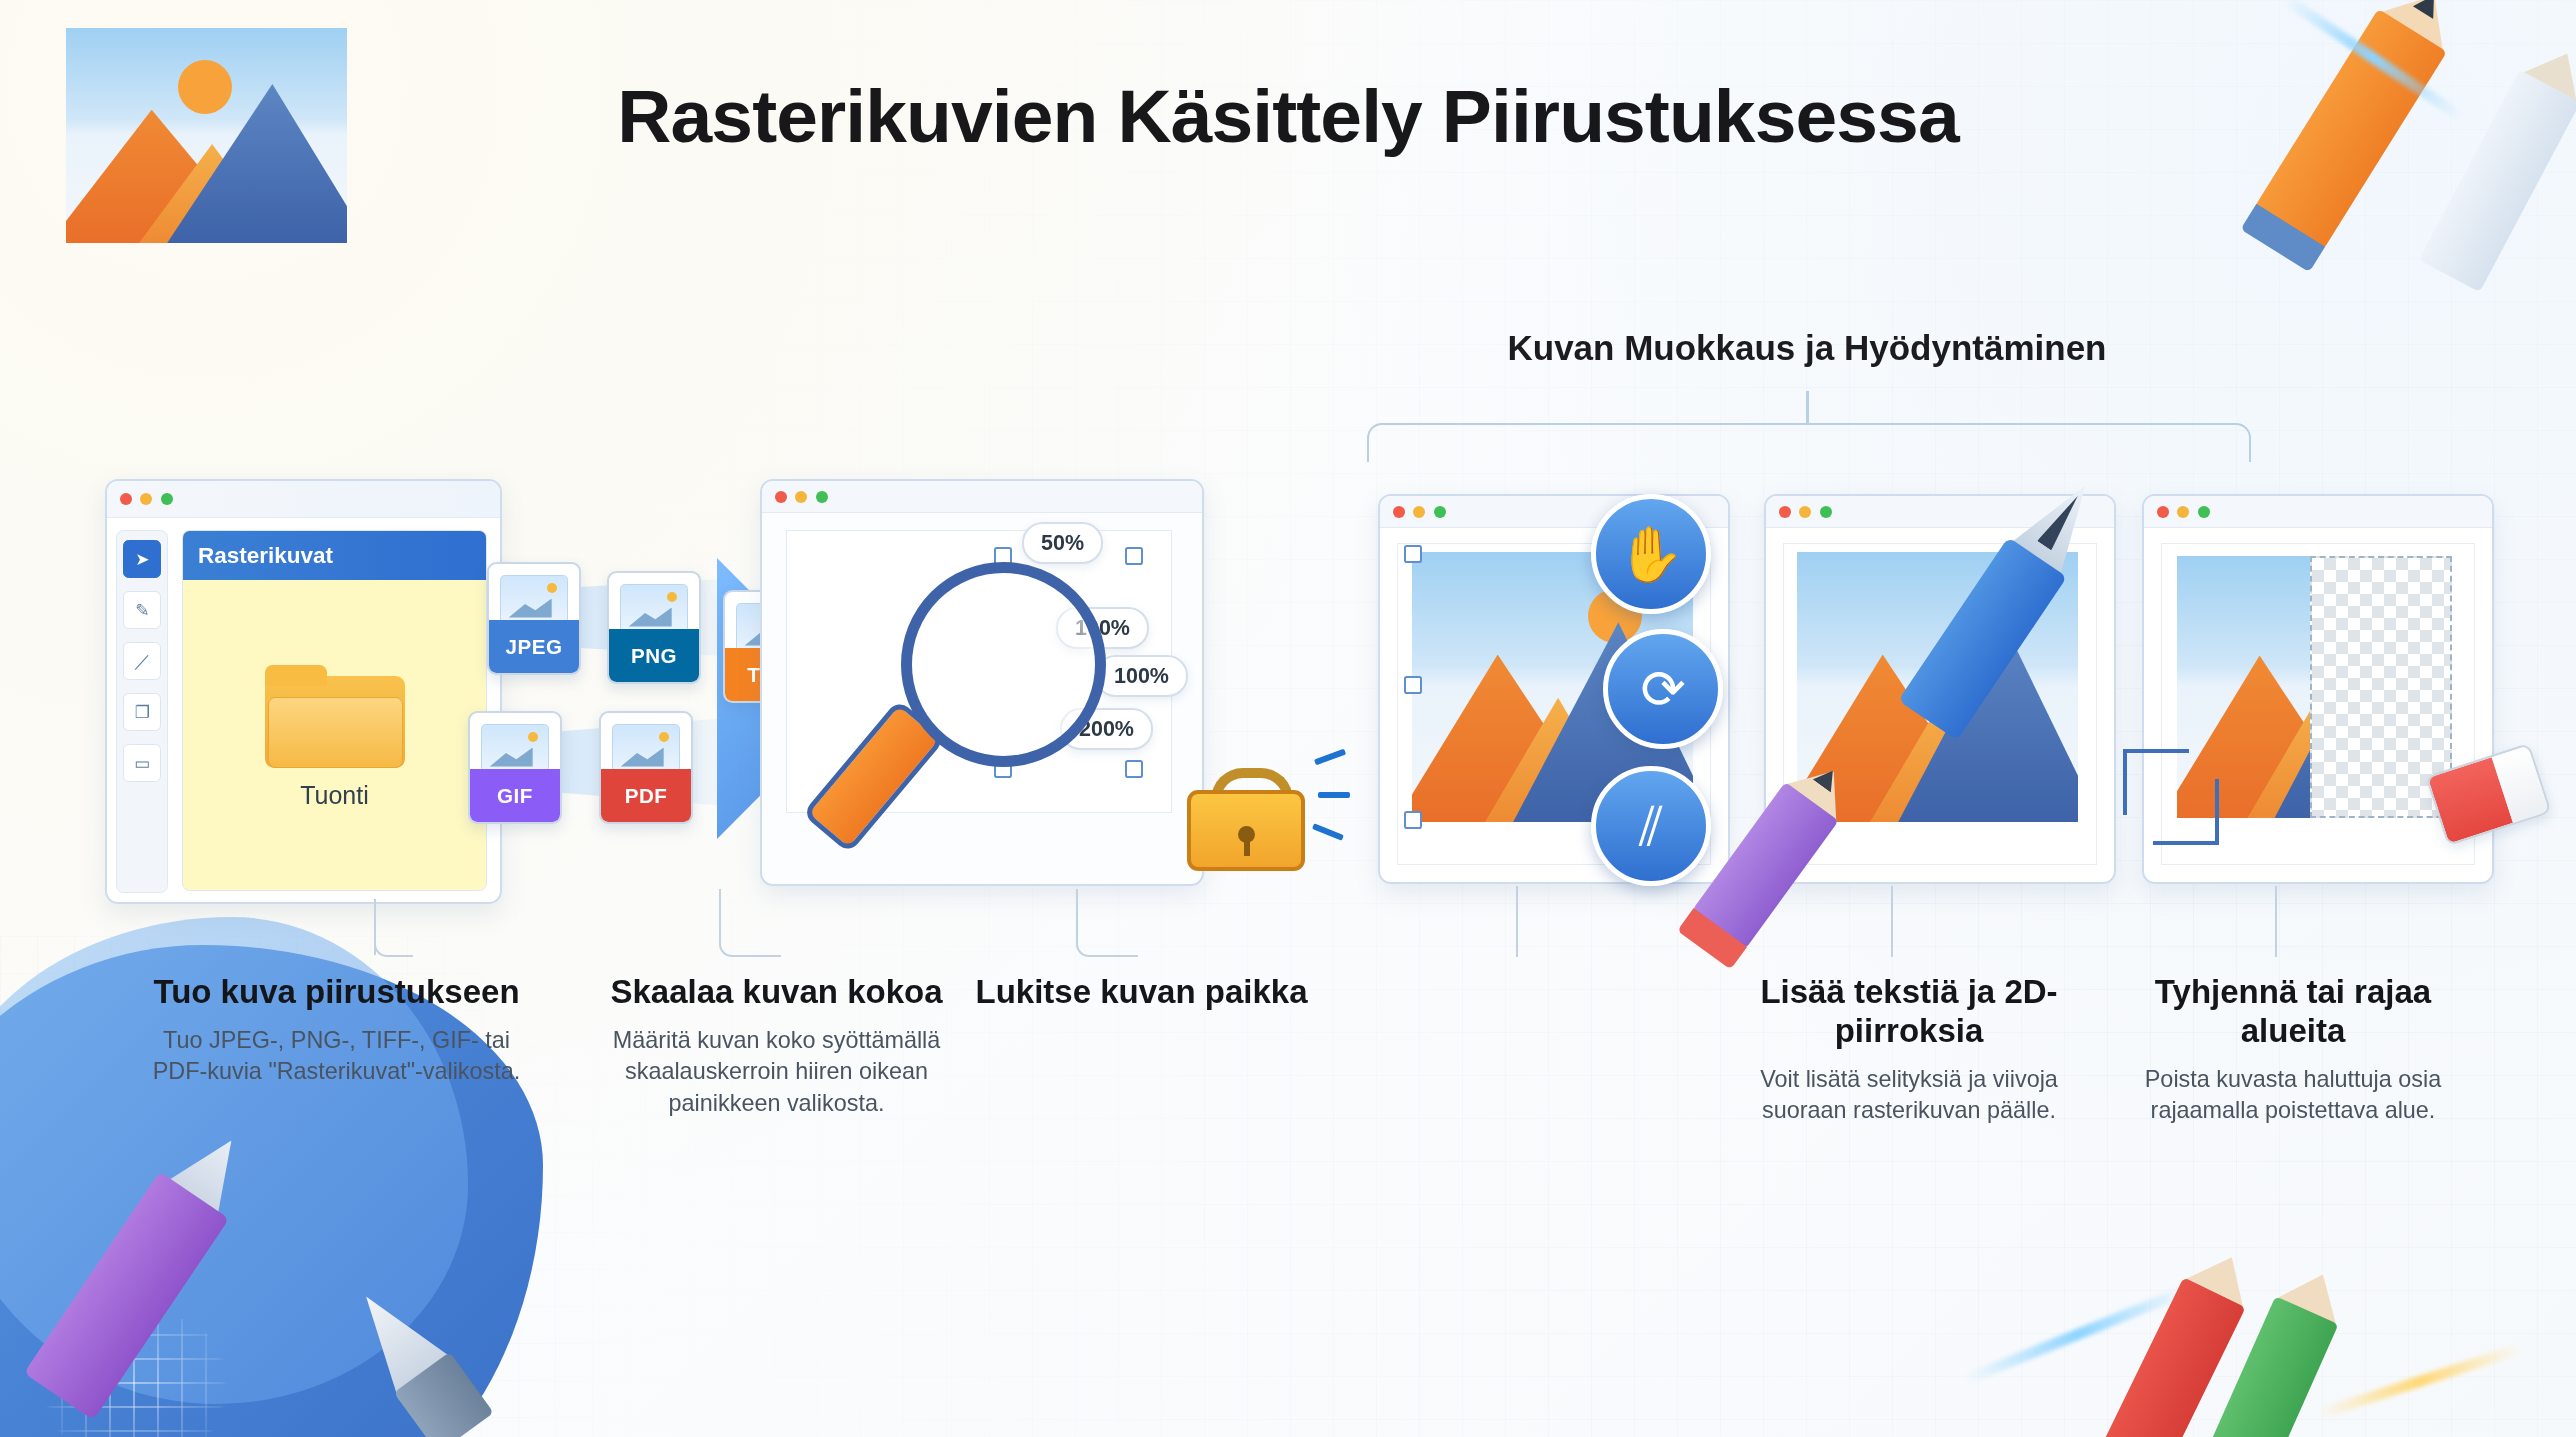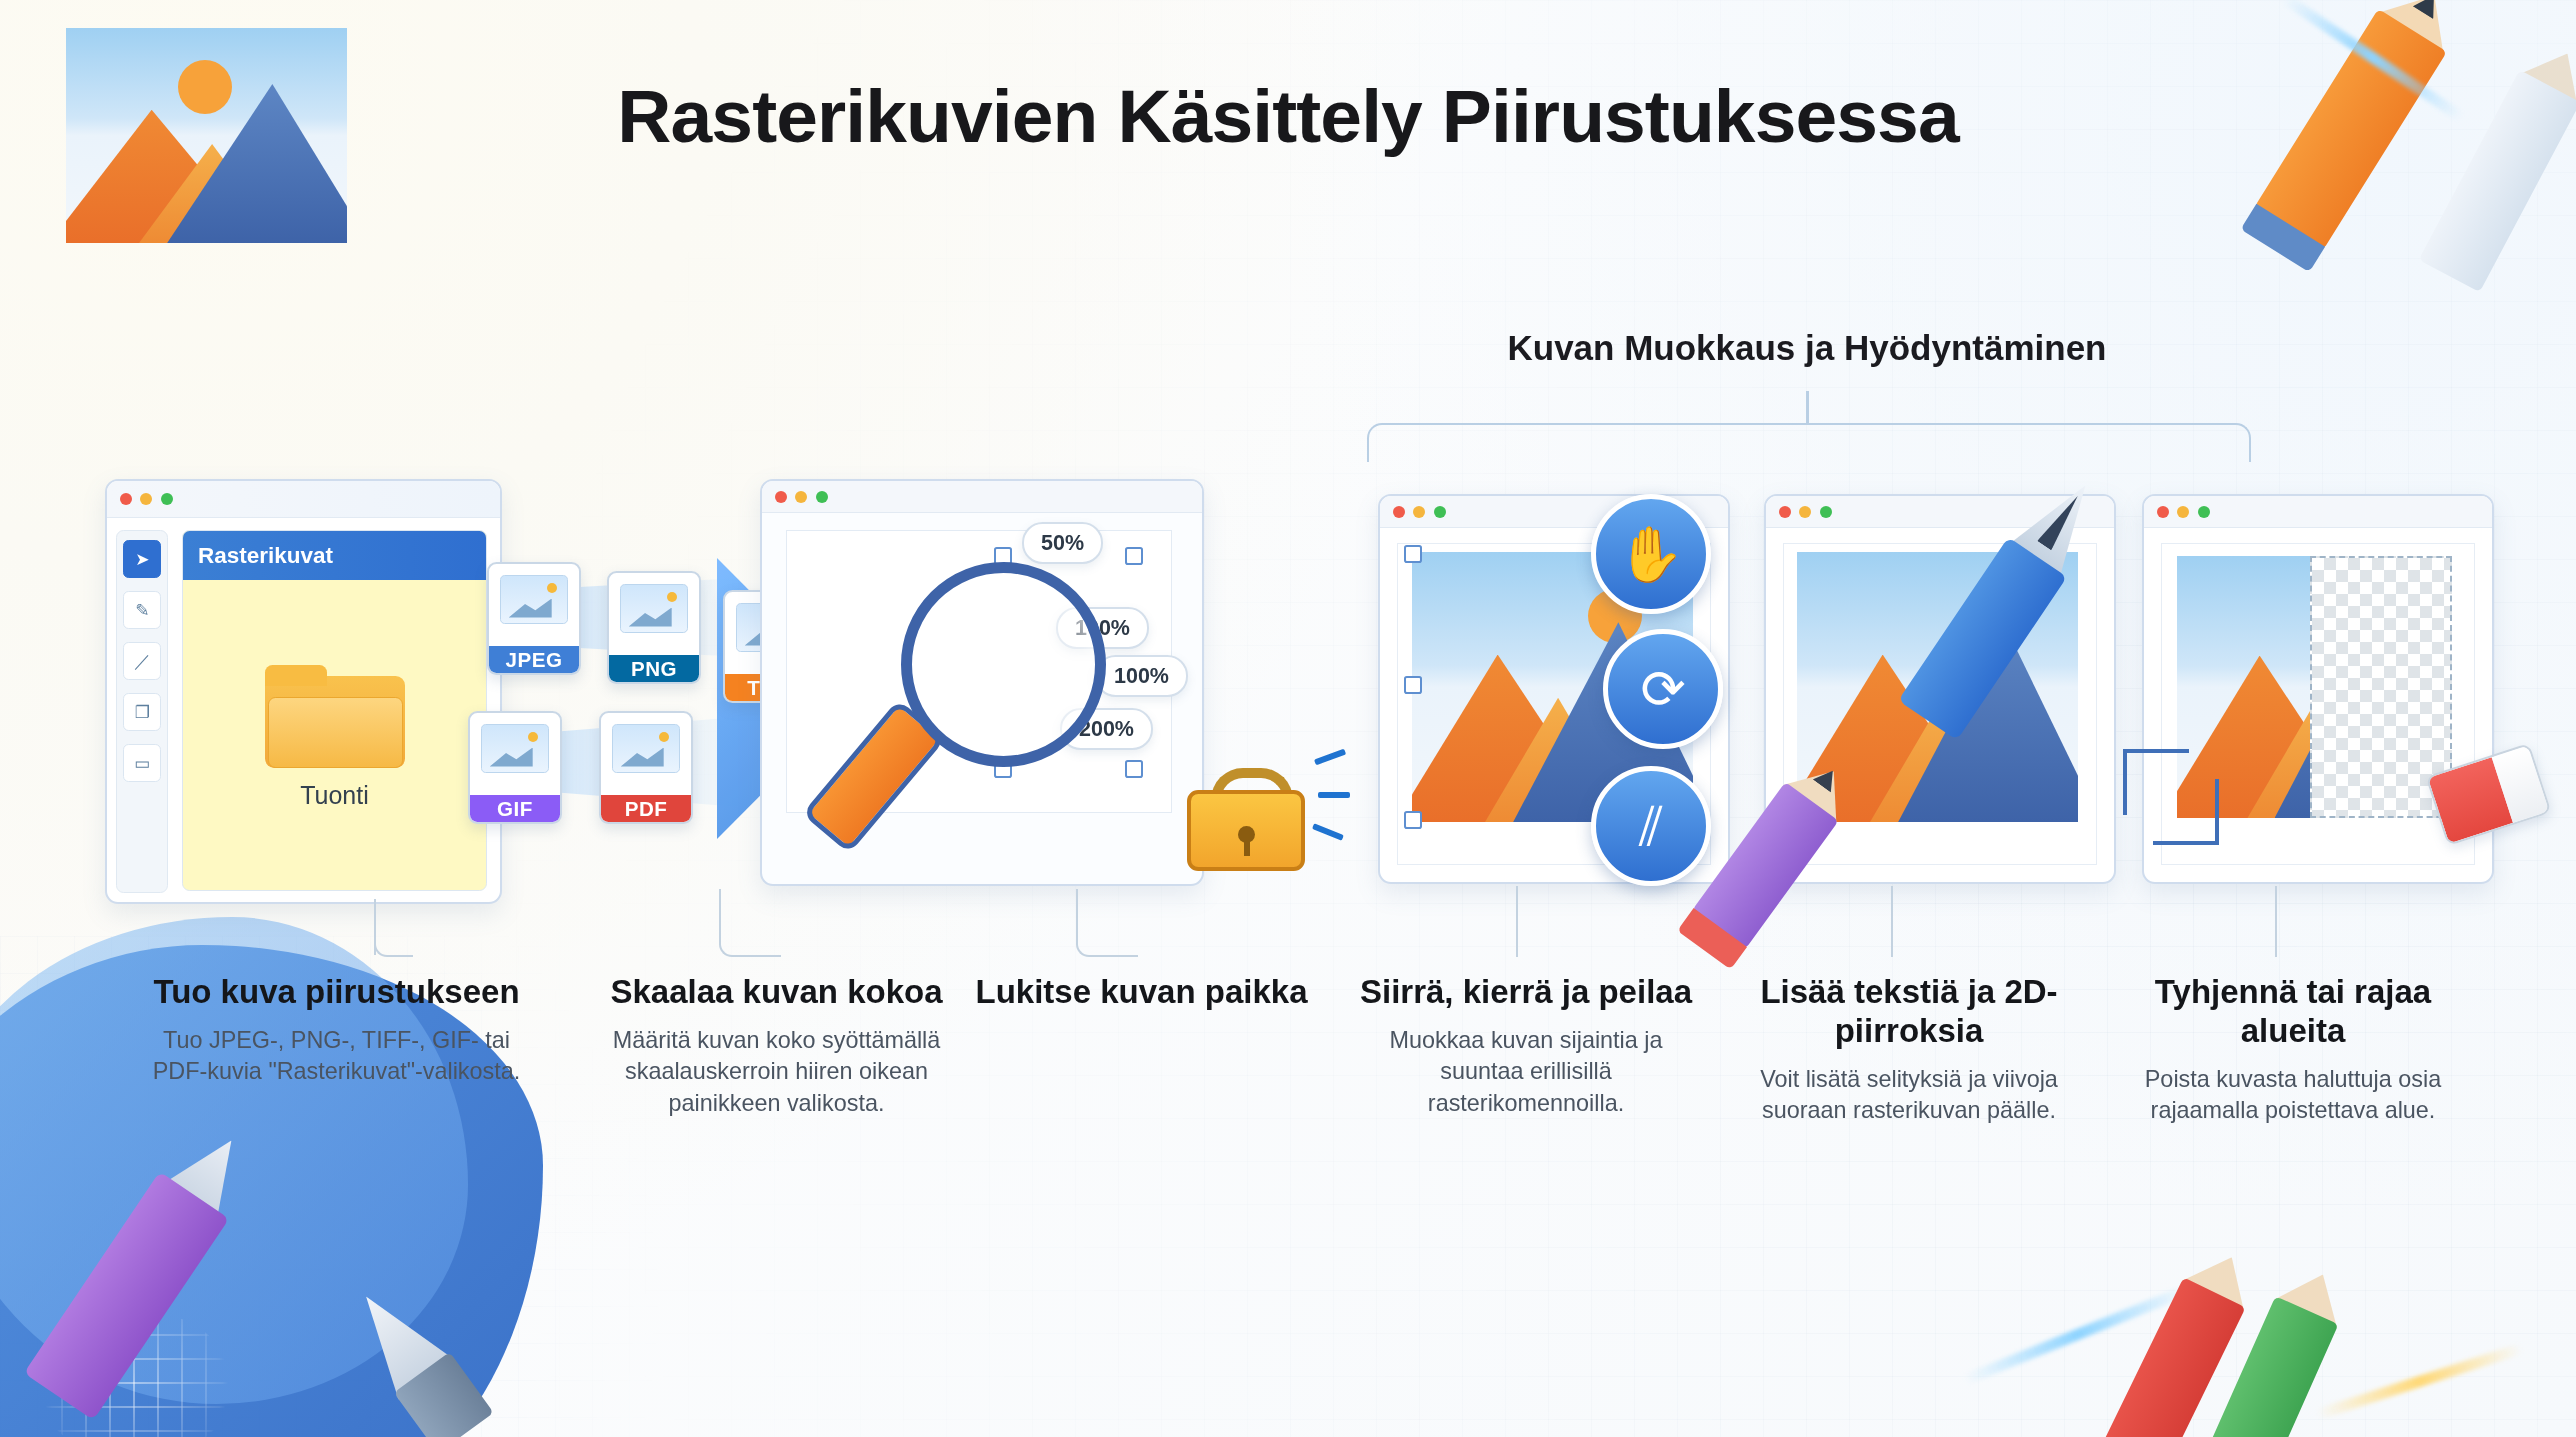--- a/index.html
+++ b/index.html
@@ -184,21 +184,21 @@
   }
   .chip .pic:after {
     content:""; position:absolute; left: 7.5px; bottom: 5.6px; width: 43px; height: 19px;
     background: #7fa9cf; clip-path: polygon(0 100%, 38% 28%, 62% 62%, 100% 0, 100% 100%);
   }
   .chip .pic:before {
     content:""; position:absolute; right: 9.4px; top: 6.6px; width: 10.3px; height: 10.3px;
     border-radius:50%; background:#f6b93b;
   }
   .chip .tagtext {
-    position:absolute; left: 0; right: 0; bottom: 0; height: 27px;
+    position:absolute; left: 0; right: 0; bottom: 0; height: 53px;
     color: #ffffff; font-size: 20.6px; font-weight: bold;
     display:flex; align-items:center; justify-content:center;
     letter-spacing: 0.5px;
   }
   .chip.jpeg .tagtext { background:#3f7fd6; }
   .chip.png  .tagtext { background:#0369a1; }
   .chip.tiff .tagtext { background:#f58220; }
   .chip.gif  .tagtext { background:#8b5cf6;text-align:center; }
   .chip.pdf  .tagtext { background:#e0453c; }
 
@@ -680,24 +680,20 @@
     <h3>Tuo kuva piirustukseen</h3>
     <p>Tuo JPEG-, PNG-, TIFF-, GIF- tai PDF-kuvia "Rasterikuvat"-valikosta.</p>
   </div>
   <div class="cap" id="cap2">
     <h3>Skaalaa kuvan kokoa</h3>
     <p>Määritä kuvan koko syöttämällä skaalauskerroin hiiren oikean painikkeen valikosta.</p>
   </div>
   <div class="cap" id="cap3">
     <h3>Lukitse kuvan paikka</h3>
   </div>
-  <div class="cap" id="cap4">
-    <h3>Siirrä, kierrä ja peilaa</h3>
-    <p>Muokkaa kuvan sijaintia ja suuntaa erillisillä rasterikomennoilla.</p>
-  </div>
   <div class="cap" id="cap5">
     <h3>Lisää tekstiä ja 2D-piirroksia</h3>
     <p>Voit lisätä selityksiä ja viivoja suoraan rasterikuvan päälle.</p>
   </div>
   <div class="cap" id="cap6">
     <h3>Tyhjennä tai rajaa alueita</h3>
     <p>Poista kuvasta haluttuja osia rajaamalla poistettava alue.</p>
   </div>
 </div>
 

